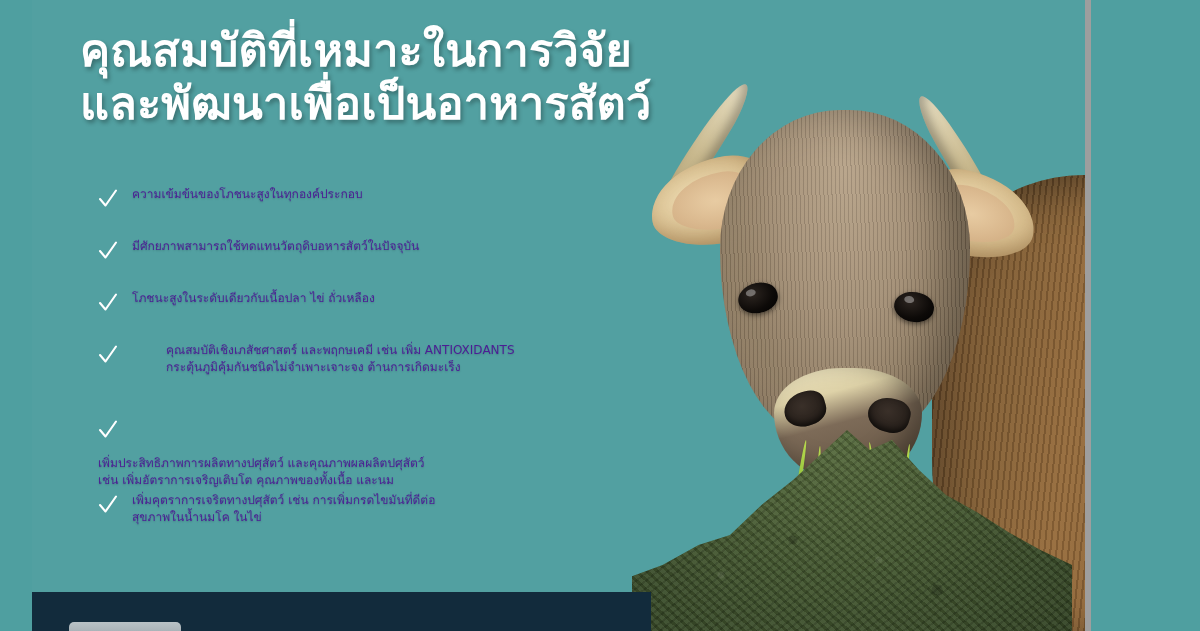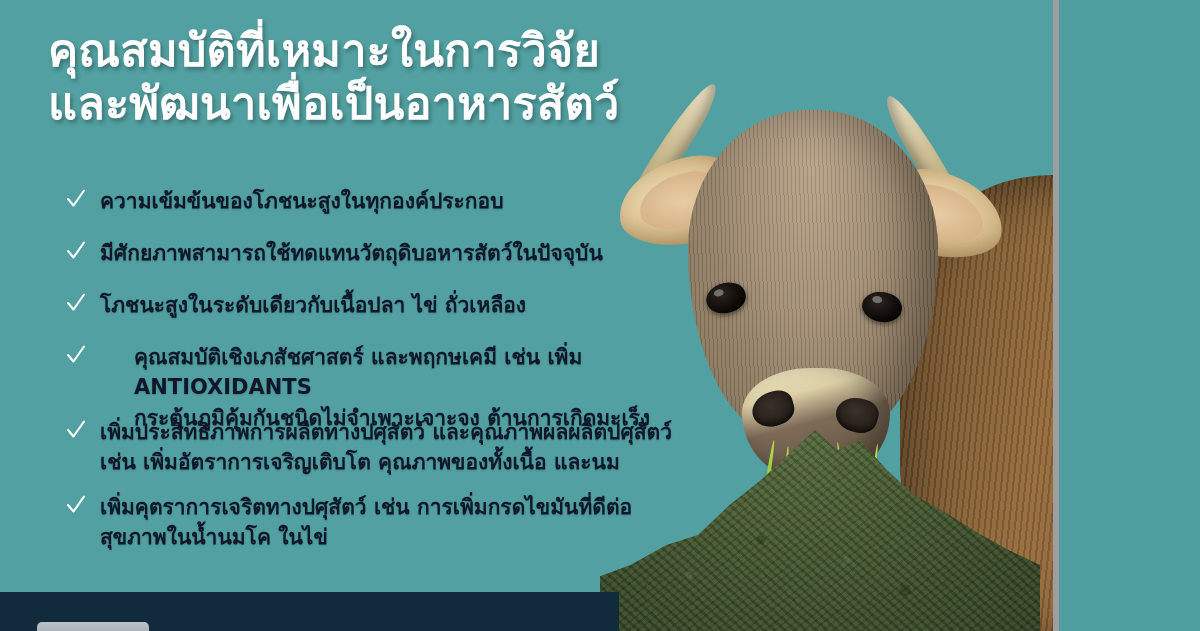--- a/index.html
+++ b/index.html
@@ -6,20 +6,21 @@
   html,body{margin:0;padding:0;}
   body{
     width:1200px;height:631px;overflow:hidden;
     background:#4f9fa0;
     font-family:"DejaVu Sans","Liberation Sans",sans-serif;
     -webkit-font-smoothing:antialiased;
   }
   #slide{
     position:relative;width:1059px;height:631px;overflow:hidden;
     background:#52a0a1;
+    margin-left:32px;
   }
 
   
   .photo-area{
     position:absolute;left:600px;top:0;width:594px;height:631px;
     overflow:hidden;
   }
   .photo-bg{position:absolute;inset:0;background:#52a0a1;}
 
   
@@ -146,21 +147,21 @@
     text-shadow:2px 3px 4px rgba(0,0,0,.30);
     white-space:pre-line;
   }
 
   .bullets{position:absolute;left:66px;top:186px;width:640px;}
   .bullet{position:absolute;display:flex;align-items:flex-start;gap:14px;}
   .check{
     flex:0 0 auto;width:20px;height:22px;margin-top:2px;
   }
   .bullet-text{
-    color:#0f172a;font-size:21px;line-height:1.45;font-weight:700;
+    color:#4c1d95;font-size:12px;line-height:1.45;font-weight:400;
     white-space:pre-line;text-shadow:0 1px 2px rgba(0,0,0,.18);
   }
 
   
   .bottom-bar{
     position:absolute;left:0;bottom:0;width:619px;height:39px;
     background:#122b3c;
   }
   .bottom-tab{
     position:absolute;left:37px;bottom:0;width:112px;height:9px;
@@ -242,21 +243,21 @@
       </div>
 
       <div class="bullet" style="top:156px;gap:48px;">
         <svg class="check" viewBox="0 0 20 22">
           <path d="M2 11 L7.5 17.5 L18 2.5" fill="none" stroke="#ffffff" stroke-width="2.1" stroke-linecap="round" stroke-linejoin="round"></path>
         </svg>
         <div class="bullet-text">คุณสมบัติเชิงเภสัชศาสตร์ และพฤกษเคมี เช่น เพิ่ม ANTIOXIDANTS
 กระตุ้นภูมิคุ้มกันชนิดไม่จำเพาะเจาะจง ต้านการเกิดมะเร็ง</div>
       </div>
 
-      <div class="bullet" style="top:231px;">
+      <div class="bullet" style="top:231px;flex-direction:column;">
         <svg class="check" viewBox="0 0 20 22">
           <path d="M2 11 L7.5 17.5 L18 2.5" fill="none" stroke="#ffffff" stroke-width="2.1" stroke-linecap="round" stroke-linejoin="round"></path>
         </svg>
         <div class="bullet-text">เพิ่มประสิทธิภาพการผลิตทางปศุสัตว์ และคุณภาพผลผลิตปศุสัตว์
 เช่น เพิ่มอัตราการเจริญเติบโต คุณภาพของทั้งเนื้อ และนม</div>
       </div>
 
       <div class="bullet" style="top:306px;">
         <svg class="check" viewBox="0 0 20 22">
           <path d="M2 11 L7.5 17.5 L18 2.5" fill="none" stroke="#ffffff" stroke-width="2.1" stroke-linecap="round" stroke-linejoin="round"></path>

